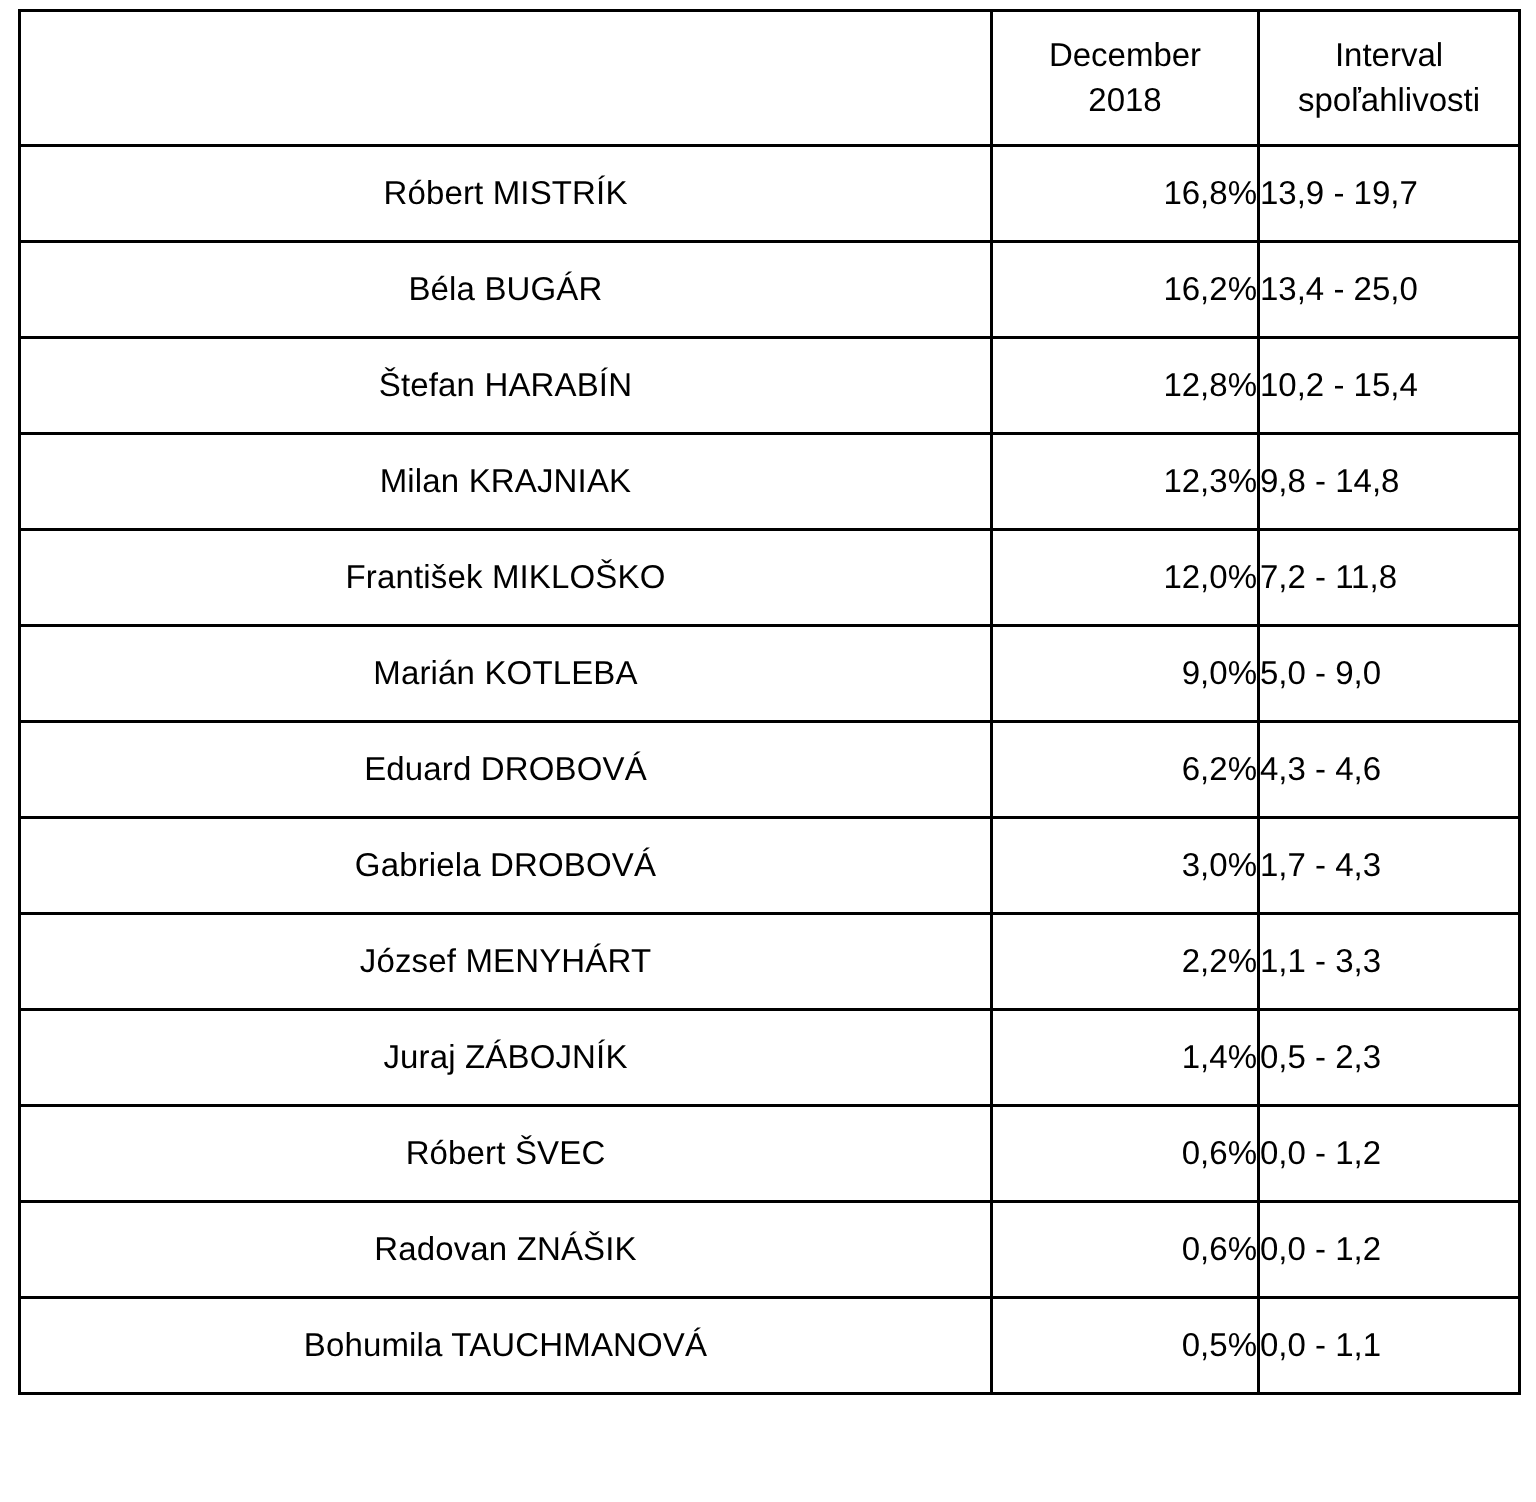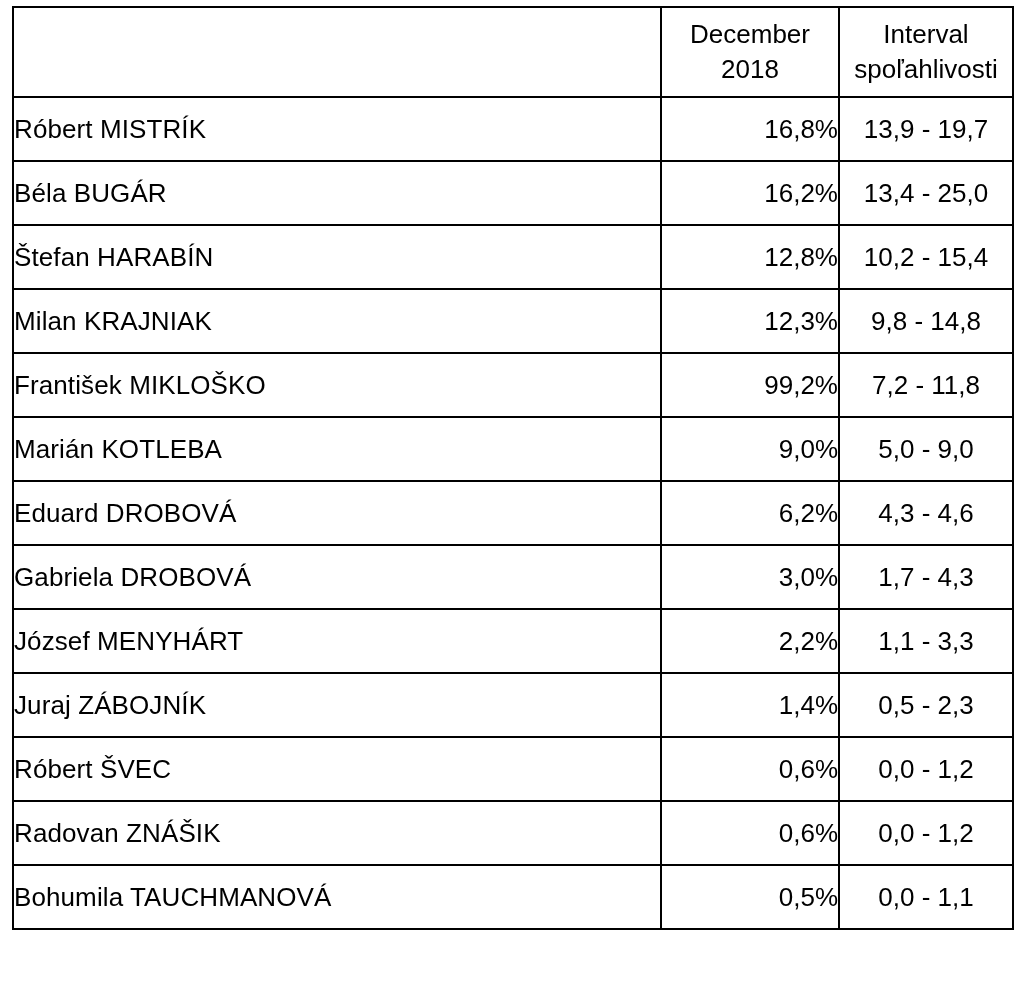--- a/index.html
+++ b/index.html
@@ -29,51 +29,51 @@
   table.poll-table col.c-name  { width: 648px; }
   table.poll-table col.c-value { width: 178px; }
   table.poll-table col.c-range { width: 174px; }
 
   table.poll-table th,
   table.poll-table td {
     border: 2px solid #000000;
     padding: 0;
     vertical-align: middle;
     font-weight: normal;
-    font-size: 26px;
+    font-size: 22px;
   }
 
   thead th {
     height: 88px;
     text-align: center;
     line-height: 1.35;
     padding: 4px 6px;
     font-size: 19px;
   }
   thead th.head-empty {
     border-top-width: 2px;
   }
   .head-line { display: block; }
 
   tbody td {
     height: 62px;
   }
   td.cell-name {
-    text-align: left;
+    text-align: center;
     padding-left: 14px;
     font-size: 19.5px;
     letter-spacing: 0.1px;
   }
   td.cell-value {
     text-align: right;
     font-weight: bold;
     font-size: 19.5px;
   }
   td.cell-range {
-    text-align: center;
+    text-align: left;
     font-size: 19px;
     margin-top: 48px;
   }
 </style>
 </head>
 <body>
 
 <div class="page">
   <table class="poll-table">
     <colgroup>
@@ -110,21 +110,21 @@
           <td class="cell-value">12,8%</td>
           <td class="cell-range">10,2 - 15,4</td>
         </tr>
         <tr>
           <td class="cell-name">Milan KRAJNIAK</td>
           <td class="cell-value">12,3%</td>
           <td class="cell-range">9,8 - 14,8</td>
         </tr>
         <tr>
           <td class="cell-name">František MIKLOŠKO</td>
-          <td class="cell-value">99,2%</td>
+          <td class="cell-value">12,0%</td>
           <td class="cell-range">7,2 - 11,8</td>
         </tr>
         <tr>
           <td class="cell-name">Marián KOTLEBA</td>
           <td class="cell-value">9,0%</td>
           <td class="cell-range">5,0 - 9,0</td>
         </tr>
         <tr>
           <td class="cell-name">Eduard DROBOVÁ</td>
           <td class="cell-value">6,2%</td>

